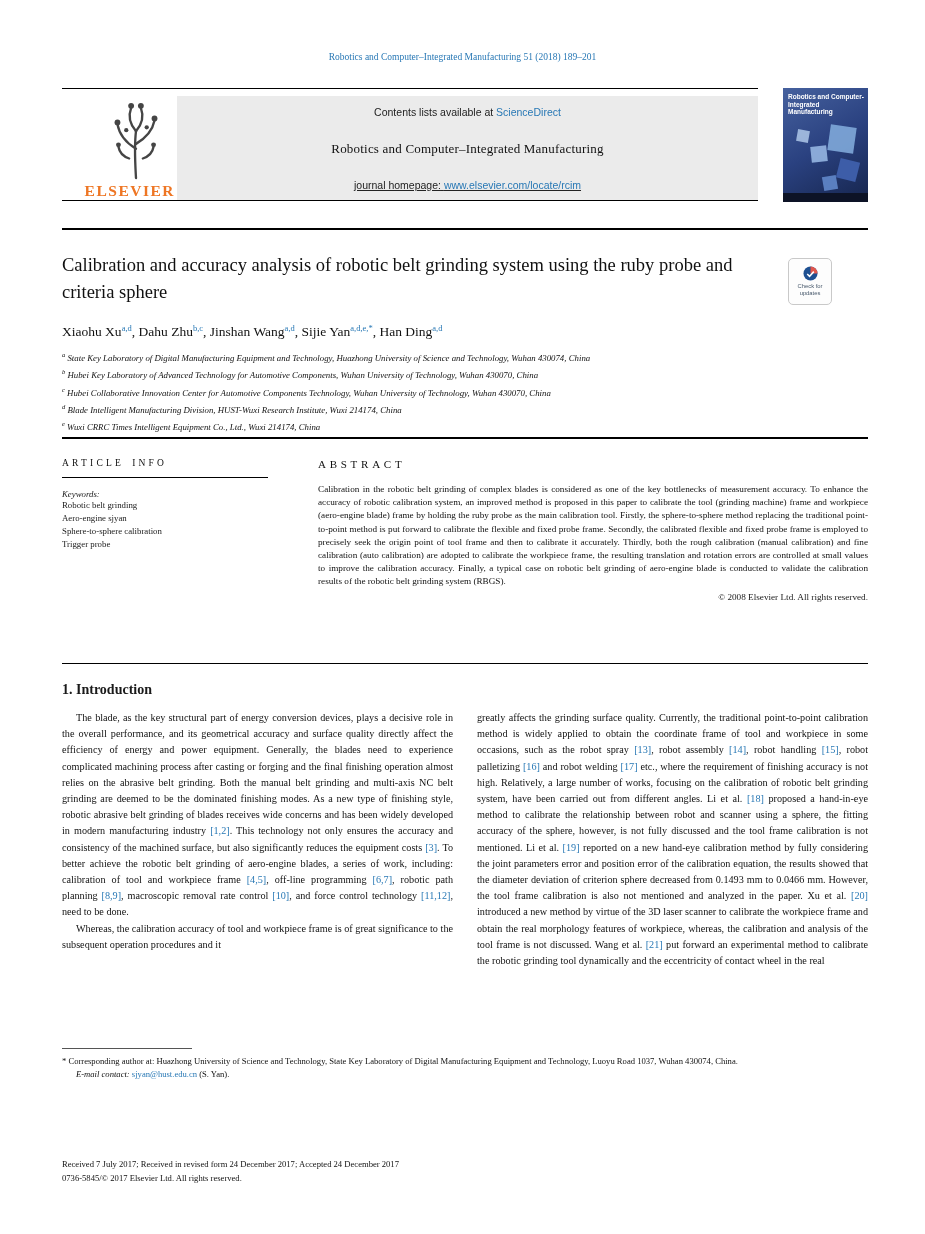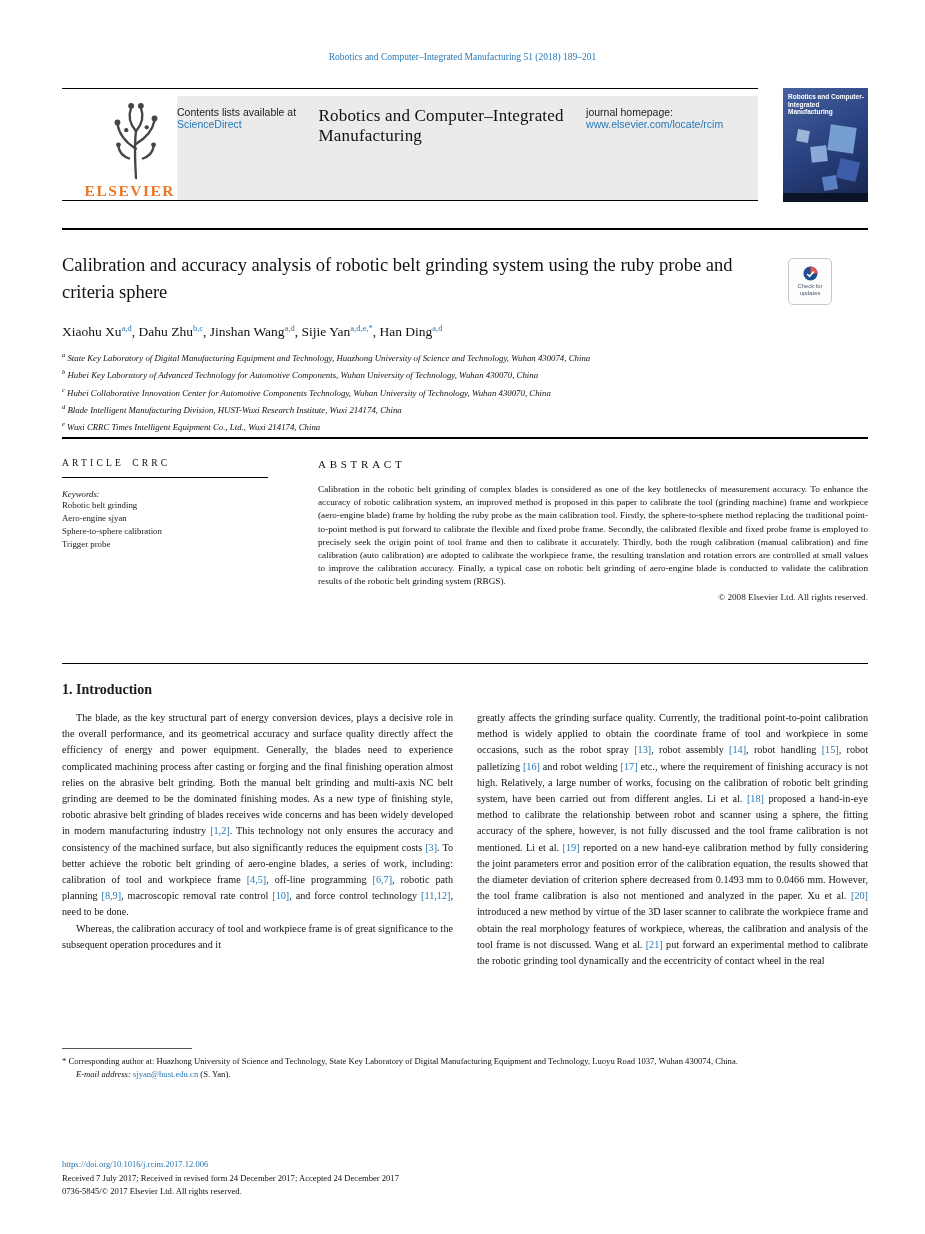--- a/index.html
+++ b/index.html
@@ -17,25 +17,25 @@
   .rule-under-header{top:200px;left:62px;width:696px;height:1px;background:#000;}
   .rule-title{top:228px;left:62px;width:806px;height:2px;background:#000;}
   .rule-thick{top:437px;left:62px;width:806px;height:2px;background:#000;}
   .rule-abs-bottom{top:663px;left:62px;width:806px;height:1px;background:#000;}
 
   .logo-box{top:94px;left:62px;width:113px;height:106px;display:flex;flex-direction:column;
             align-items:flex-end;justify-content:flex-end;}
   .elsevier-word{color:#ee7624;font-size:15.5px;font-weight:bold;letter-spacing:1.5px;margin-top:2px;}
 
   .gray-box{top:96px;left:177px;width:581px;height:104px;background:#ebebeb;
-            display:flex;flex-direction:row;justify-content:space-between;
+            display:flex;flex-direction:column;align-items:center;justify-content:space-between;
             padding:10px 0 9px 0;box-sizing:border-box;}
   .contents-line{font-size:10.5px;color:#222;}
-  .header-journal-title{font-size:17px;color:#111;letter-spacing:0.2px;}
-  .homepage-line{font-size:10.5px;color:#222;}
+  .header-journal-title{font-size:13px;color:#111;letter-spacing:0.2px;}
+  .homepage-line{font-size:10.5px;color:#222;text-decoration:underline;}
 
   .cover{top:88px;left:783px;width:85px;height:114px;background:linear-gradient(150deg,#46619e 0%,#2a4180 50%,#16254d 100%);overflow:hidden;}
   .cover-title{color:#fff;font-family:"Liberation Sans",sans-serif;font-weight:bold;
                font-size:6.5px;line-height:7.5px;padding:5px 4px 0 5px;}
   .cover-sq{position:absolute;display:block;}
   .sq1{width:26px;height:26px;background:#7fa8d9;left:46px;top:38px;transform:rotate(8deg);opacity:.9;}
   .sq2{width:16px;height:16px;background:#9bbce8;left:28px;top:58px;transform:rotate(-6deg);opacity:.85;}
   .sq3{width:20px;height:20px;background:#3d5da8;left:55px;top:72px;transform:rotate(14deg);}
   .sq4{width:12px;height:12px;background:#b7d0ef;left:14px;top:42px;transform:rotate(10deg);opacity:.8;}
   .sq5{width:14px;height:14px;background:#5a7fc0;left:40px;top:88px;transform:rotate(-10deg);}
@@ -160,21 +160,21 @@
     <div><sup>a</sup> <span>State Key Laboratory of Digital Manufacturing Equipment and Technology, Huazhong University of Science and Technology, Wuhan 430074, China</span></div>
     <div><sup>b</sup> <span>Hubei Key Laboratory of Advanced Technology for Automotive Components, Wuhan University of Technology, Wuhan 430070, China</span></div>
     <div><sup>c</sup> <span>Hubei Collaborative Innovation Center for Automotive Components Technology, Wuhan University of Technology, Wuhan 430070, China</span></div>
     <div><sup>d</sup> <span>Blade Intelligent Manufacturing Division, HUST-Wuxi Research Institute, Wuxi 214174, China</span></div>
     <div><sup>e</sup> <span>Wuxi CRRC Times Intelligent Equipment Co., Ltd., Wuxi 214174, China</span></div>
   </div>
 
   <div class="abs rule-thick"></div>
 
   <div class="abs info-col">
-    <div class="info-heading">ARTICLE CRRC</div>
+    <div class="info-heading">ARTICLE INFO</div>
     <div class="info-rule"></div>
     <div class="keywords-label">Keywords:</div>
     <div class="keyword">Robotic belt grinding</div>
     <div class="keyword">Aero-engine sjyan</div>
     <div class="keyword">Sphere-to-sphere calibration</div>
     <div class="keyword">Trigger probe</div>
   </div>
 
   <div class="abs abstract-col">
     <div class="abstract-heading">ABSTRACT</div>
@@ -192,25 +192,24 @@
   </div>
 
   <div class="abs col col2">
     <p>greatly affects the grinding surface quality. Currently, the traditional point-to-point calibration method is widely applied to obtain the coordinate frame of tool and workpiece in some occasions, such as the robot spray <span class="cite">[13]</span>, robot assembly <span class="cite">[14]</span>, robot handling <span class="cite">[15]</span>, robot palletizing <span class="cite">[16]</span> and robot welding <span class="cite">[17]</span> etc., where the requirement of finishing accuracy is not high. Relatively, a large number of works, focusing on the calibration of robotic belt grinding system, have been carried out from different angles. Li et al. <span class="cite">[18]</span> proposed a hand-in-eye method to calibrate the relationship between robot and scanner using a sphere, the fitting accuracy of the sphere, however, is not fully discussed and the tool frame calibration is not mentioned. Li et al. <span class="cite">[19]</span> reported on a new hand-eye calibration method by fully considering the joint parameters error and position error of the calibration equation, the results showed that the diameter deviation of criterion sphere decreased from 0.1493 mm to 0.0466 mm. However, the tool frame calibration is also not mentioned and analyzed in the paper. Xu et al. <span class="cite">[20]</span> introduced a new method by virtue of the 3D laser scanner to calibrate the workpiece frame and obtain the real morphology features of workpiece, whereas, the calibration and analysis of the tool frame is not discussed. Wang et al. <span class="cite">[21]</span> put forward an experimental method to calibrate the robotic grinding tool dynamically and the eccentricity of contact wheel in the real</p>
   </div>
 
   <div class="abs footnote-rule"></div>
   <div class="abs footnote">
     <div>* Corresponding author at: Huazhong University of Science and Technology, State Key Laboratory of Digital Manufacturing Equipment and Technology, Luoyu Road 1037, Wuhan 430074, China.</div>
     <div class="email-line">
-      <i>E-mail address:</i>
+      <i>E-mail contact:</i>
       <span class="teal">sjyan@hust.edu.cn</span>
       <span>(S. Yan).</span>
     </div>
   </div>
 
   <div class="abs footer-block">
-    <div class="teal">https://doi.org/10.1016/j.rcim.2017.12.006</div>
     <div>Received 7 July 2017; Received in revised form 24 December 2017; Accepted 24 December 2017</div>
     <div>0736-5845/© 2017 Elsevier Ltd. All rights reserved.</div>
   </div>
 
 </div>
 
 </body></html>

